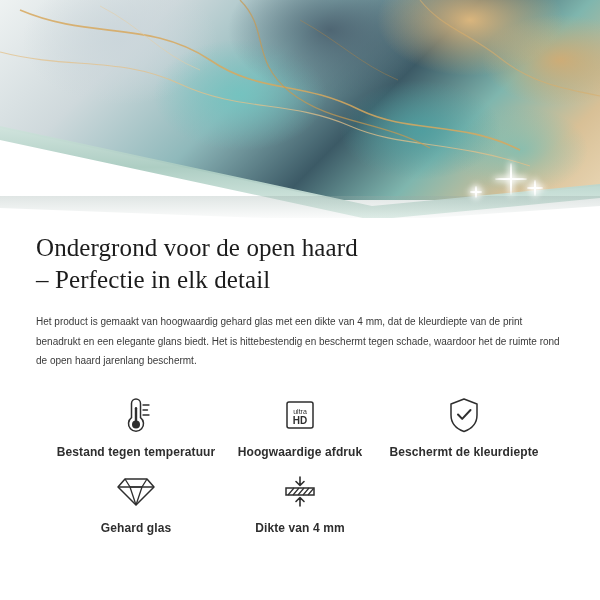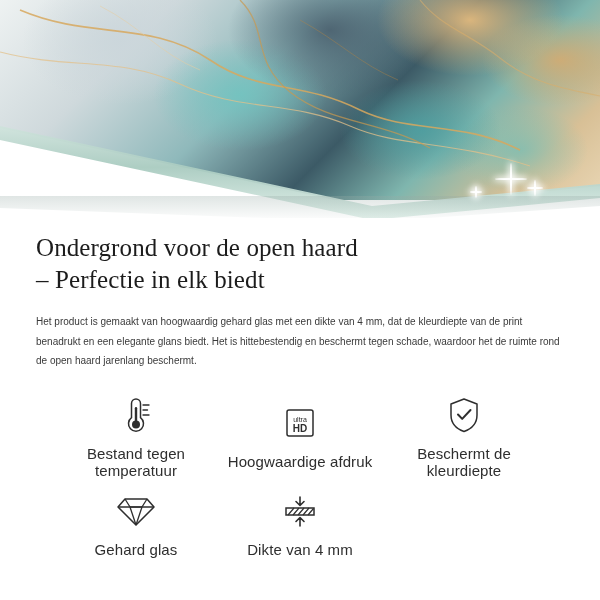--- a/index.html
+++ b/index.html
@@ -137,23 +137,24 @@
     text-align: center;
   }
   .feature-icon {
     height: 44px;
     display: flex;
     align-items: center;
     justify-content: center;
     margin-bottom: 8px;
   }
   .feature-label {
-    font-size: 15px;
+    font-size: 12px;
     color: #2e2e2e;
     letter-spacing: 0.1px;
+    font-weight: bold;
   }
   svg { display: block; }
 </style>
 </head>
 <body>
 
 <div id="page">
 
   <div class="hero">
     <div class="hero-art"></div>
@@ -171,21 +172,21 @@
     <div class="hero-shadow"></div>
 
     <div class="sparkle" id="spark1"></div>
     <div class="sparkle" id="spark2"></div>
     <div class="sparkle" id="spark3"></div>
   </div>
 
   <div class="content">
     <h1 class="headline">
       <span>Ondergrond voor de open haard</span>
-      <span class="line2">– Perfectie in elk biedt</span>
+      <span class="line2">– Perfectie in elk detail</span>
     </h1>
     <p class="body-copy">Het product is gemaakt van hoogwaardig gehard glas met een dikte van 4 mm, dat de kleurdiepte van de print benadrukt en een elegante glans biedt. Het is hittebestendig en beschermt tegen schade, waardoor het de ruimte rond de open haard jarenlang beschermt.</p>
 
     <div class="features">
 
       <div class="feature">
         <div class="feature-icon">
           <svg width="40" height="42" viewBox="0 0 40 42">
             <path d="M20 5 a4.5 4.5 0 0 1 4.5 4.5 v14.2 a7.5 7.5 0 1 1 -9 0 V9.5 A4.5 4.5 0 0 1 20 5 z" fill="none" stroke="#2e2e2e" stroke-width="1.5"></path>
             <circle cx="20" cy="30.5" r="4" fill="#2e2e2e"></circle>

